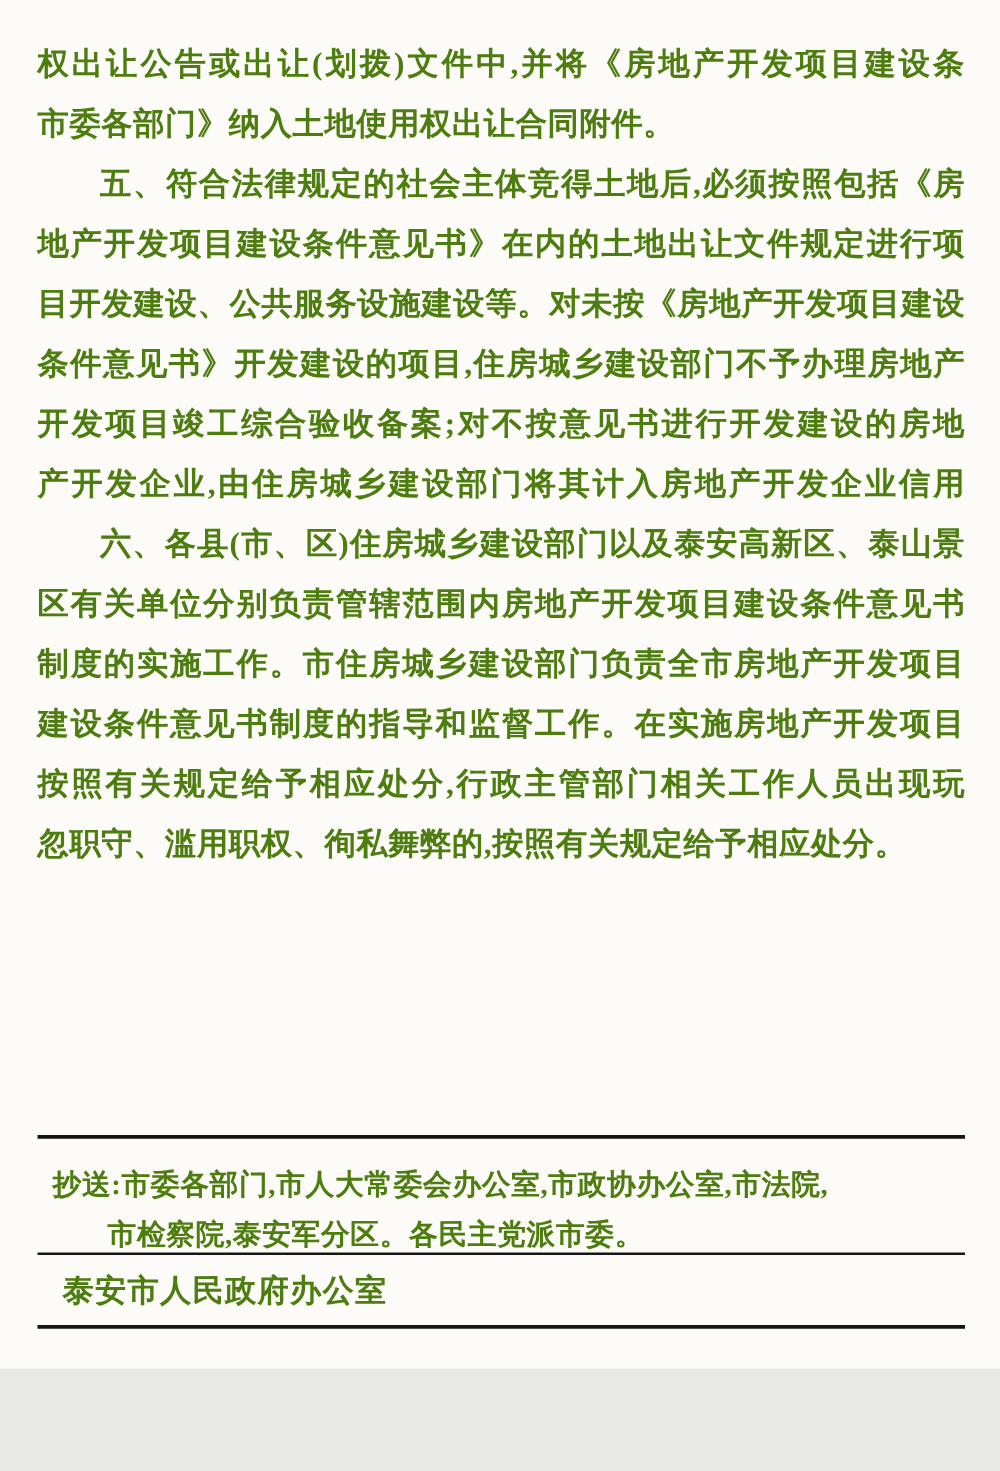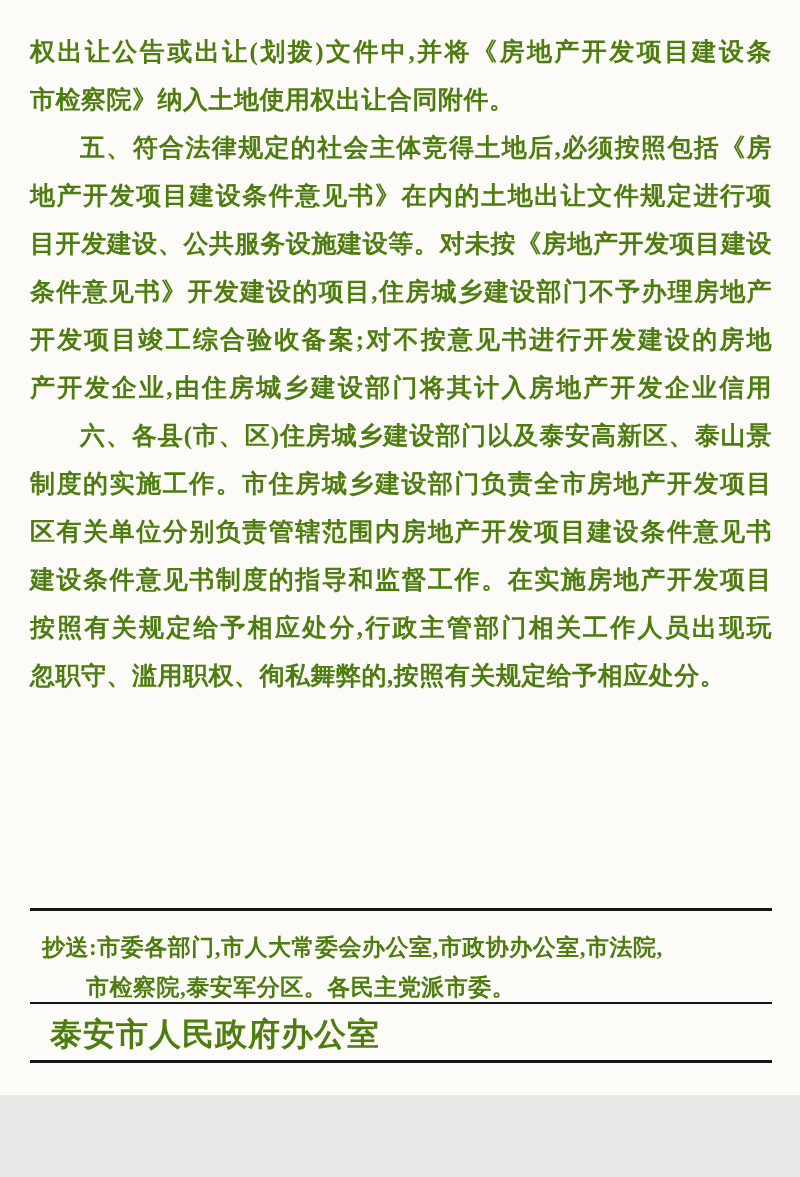--- a/index.html
+++ b/index.html
@@ -64,21 +64,21 @@
   }
   
   .issuer-row {
     position: absolute;
     top: 1012px;
     left: 50px;
     right: 40px;
     display: flex;
     justify-content: space-between;
     align-items: center;
-    font-size: 32px;
+    font-size: 25px;
     line-height: 44px;
     letter-spacing: 1px;
     gap: 12px;
   }
   
   .page-num {
     position: absolute;
     top: 1116px;
     left: 48px;
     font-size: 26px;
@@ -88,32 +88,32 @@
   }
 </style>
 </head>
 <body>
 
 <div class="page">
 
   <main class="content">
 
     <div class="line fill">权出让公告或出让(划拨)文件中,并将《房地产开发项目建设条</div>
-    <div class="line">市检察院》纳入土地使用权出让合同附件。</div>
+    <div class="line">市委各部门》纳入土地使用权出让合同附件。</div>
 
     <div class="line fill indent">五、符合法律规定的社会主体竞得土地后,必须按照包括《房</div>
     <div class="line fill">地产开发项目建设条件意见书》在内的土地出让文件规定进行项</div>
     <div class="line fill">目开发建设、公共服务设施建设等。对未按《房地产开发项目建设</div>
     <div class="line fill">条件意见书》开发建设的项目,住房城乡建设部门不予办理房地产</div>
     <div class="line fill">开发项目竣工综合验收备案;对不按意见书进行开发建设的房地</div>
     <div class="line fill">产开发企业,由住房城乡建设部门将其计入房地产开发企业信用</div>
 
     <div class="line fill indent">六、各县(市、区)住房城乡建设部门以及泰安高新区、泰山景</div>
+    <div class="line fill">区有关单位分别负责管辖范围内房地产开发项目建设条件意见书</div>
     <div class="line fill">制度的实施工作。市住房城乡建设部门负责全市房地产开发项目</div>
-    <div class="line fill">区有关单位分别负责管辖范围内房地产开发项目建设条件意见书</div>
     <div class="line fill">建设条件意见书制度的指导和监督工作。在实施房地产开发项目</div>
     <div class="line fill">按照有关规定给予相应处分,行政主管部门相关工作人员出现玩</div>
     <div class="line">忽职守、滥用职权、徇私舞弊的,按照有关规定给予相应处分。</div>
   </main>
 
   <div class="rule rule-1"></div>
 
   <div class="copy-to">
     <div>抄送:市委各部门,市人大常委会办公室,市政协办公室,市法院,</div>
     <div class="cont-line">市检察院,泰安军分区。各民主党派市委。</div>

